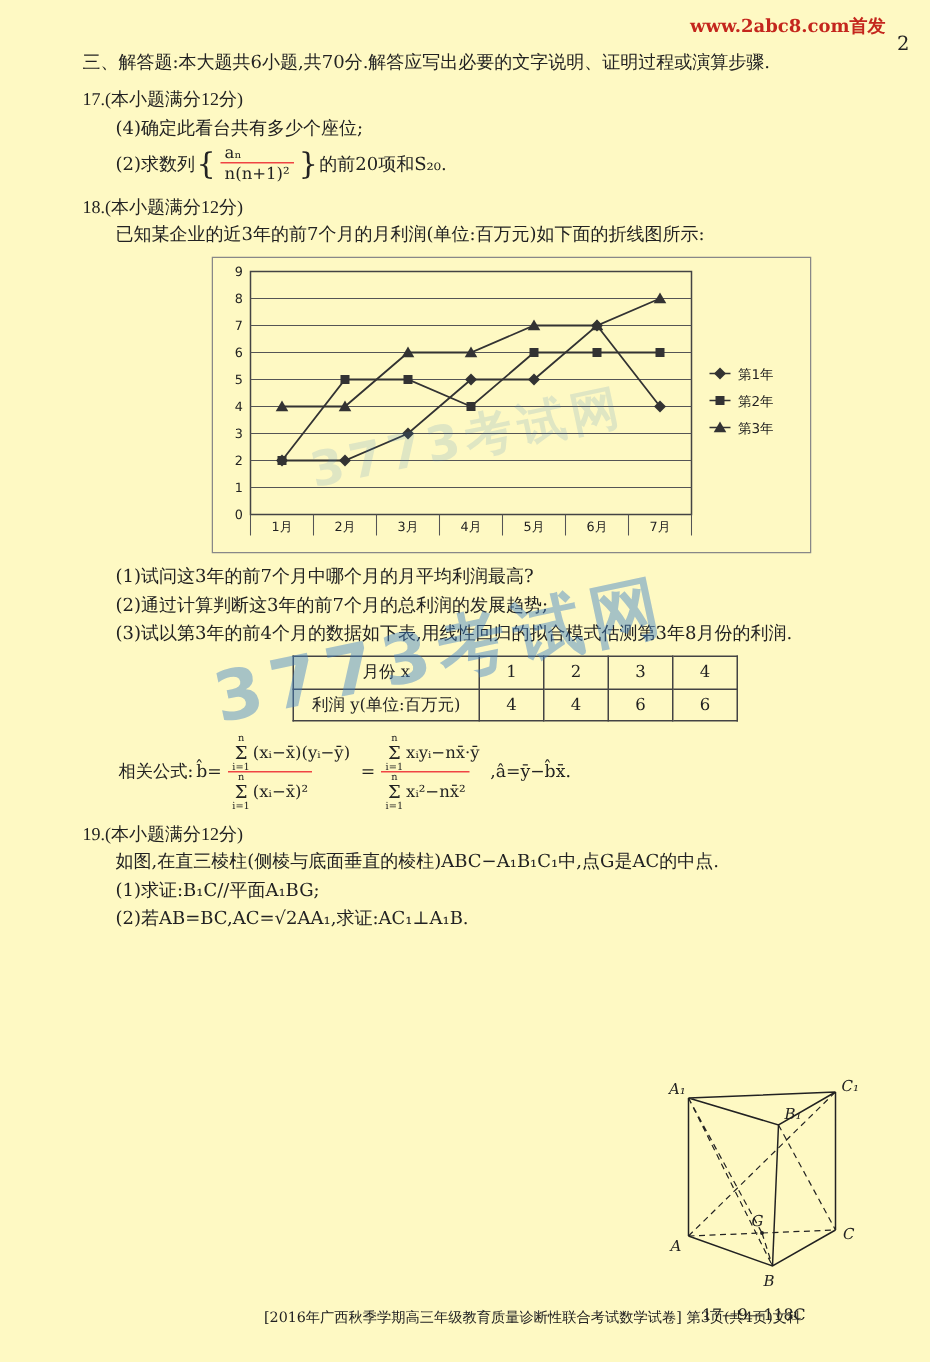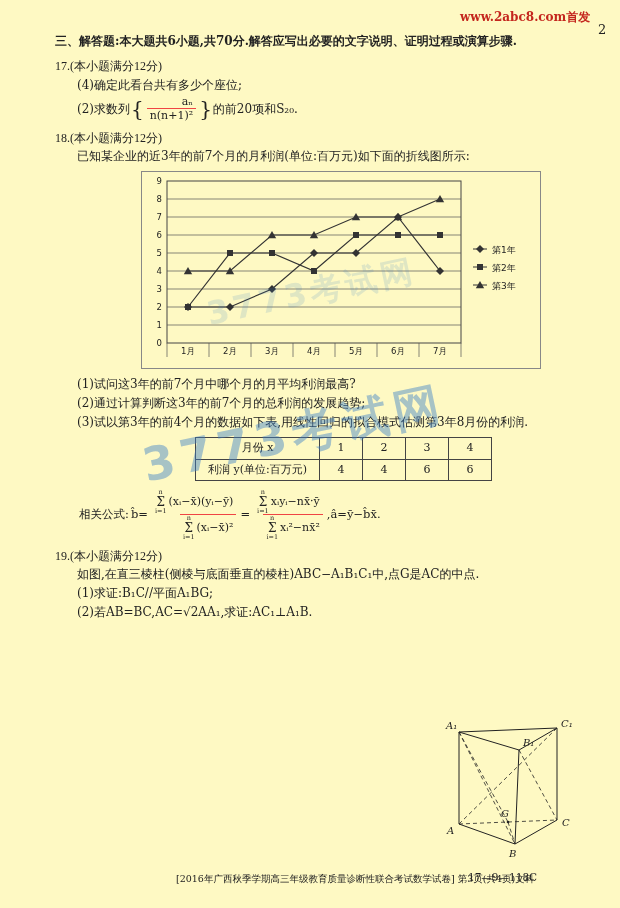--- a/index.html
+++ b/index.html
@@ -6,27 +6,27 @@
   body{background:#e9e7e2;}
   .page{
     position:relative;width:620px;height:908px;margin:0 auto;
     background:#fef9c3;overflow:hidden;color:#222;
     font-family:"DejaVu Serif","DejaVu Sans","Liberation Serif",serif;
     font-size:12px;line-height:1.5;
   }
   .red-mark{position:absolute;left:460px;top:8px;font-size:12px;color:#c4261d;font-weight:bold;}
   .page-num{position:absolute;left:598px;top:20px;font-size:13px;}
   .content{position:absolute;left:55px;top:32px;width:512px;}
-  .sec-head{font-weight:bold;margin-bottom:0;}
+  .sec-head{font-weight:normal;margin-bottom:0;}
   .qnum{margin-top:7px;font-family:Liberation Serif, serif;}
   .ind{padding-left:22px;}
   .part{padding-left:22px;margin:1px 0;}
   .frow{display:flex;align-items:center;flex-wrap:wrap;}
   .big-brace{font-size:20px;line-height:1;padding:0 1px;}
-  .frac{display:inline-flex;flex-direction:column;align-items:flex-end;vertical-align:middle;margin:0 2px;font-size:11px;line-height:1.2;}
+  .frac{display:inline-flex;flex-direction:column;align-items:flex-start;vertical-align:middle;margin:0 2px;font-size:11px;line-height:1.2;}
   .frac .num{padding:0 3px;}
   .frac .den{border-top:1px solid #ef4444;padding:0 3px;}
   .fr{display:flex;align-items:center;justify-content:center;gap:1px;}
   .sum{display:inline-flex;flex-direction:column;align-items:center;line-height:1;margin-right:1px;}
   .sum .lim{font-size:6.5px;}
   .sum .sym{font-size:12px;}
   .chart-wrap{position:relative;margin:6px 0 6px 86px;width:400px;}
   .chart-wrap svg{display:block;}
   svg text{font-family:"DejaVu Sans","Liberation Sans",sans-serif;fill:#222;}
   .qtable{border-collapse:collapse;margin:6px 0 8px 140px;font-size:11px;border-radius:10px;}

